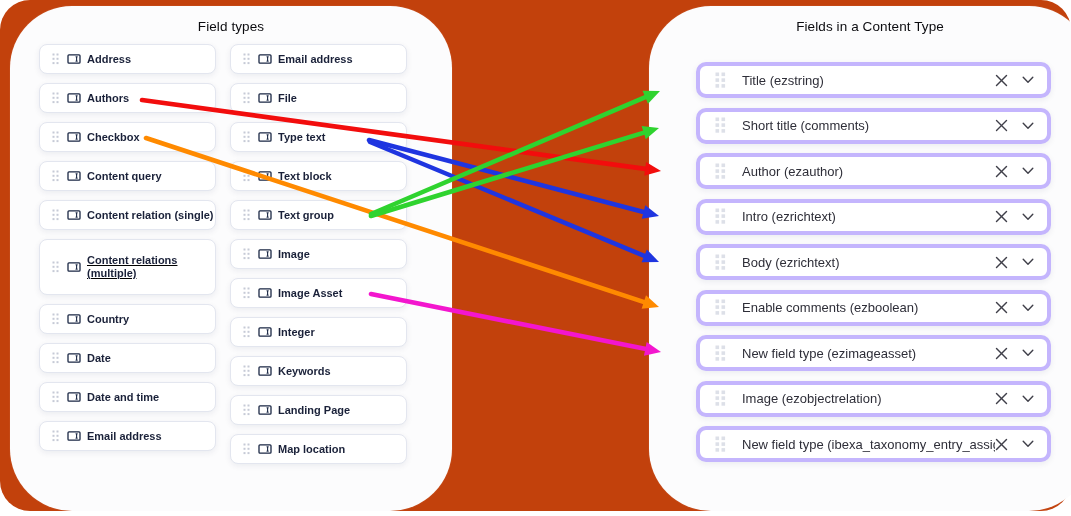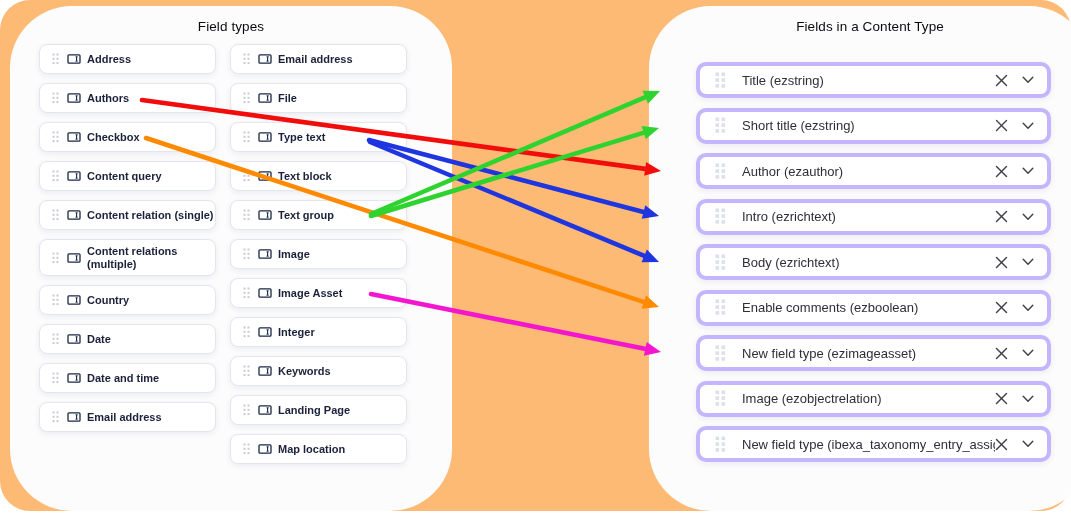--- a/index.html
+++ b/index.html
@@ -1,30 +1,30 @@
 <!DOCTYPE html>
 <html><head>
 <meta charset="utf-8">
 <style>
   * { margin:0; padding:0; box-sizing:border-box; }
   html,body { width:1071px; height:516px; background:#ffffff; font-family:"Liberation Sans", sans-serif; }
-  .canvas { position:absolute; left:0; top:0; width:1071px; height:511px; background:#fdba74; border-radius:30px; }
+  .canvas { position:absolute; left:0; top:0; width:1071px; height:511px; background:#c2410c; border-radius:30px; }
 
   .panel { position:absolute; top:6px; height:505px; background:#fcfcfd; border-radius:62px;
            box-shadow:0 0 0 1px rgba(255,255,255,.04); }
   .panel-left  { left:10px;  width:442px; }
   .panel-right { left:649px; width:442px; }
   .panel h2 { font-size:13.5px; font-weight:400; color:#0b0b0f; text-align:center; padding-top:13px; letter-spacing:.1px; }
 
   
   .cols { position:absolute; left:29px; top:38px; display:flex; gap:14px; }
   .col  { display:flex; flex-direction:column; gap:9px; width:177px; }
   .fitem { display:flex; align-items:center; height:30px; background:#fff; border:1px solid #e3e6ef;
            border-radius:8px; padding-left:12px; box-shadow:0 2px 6px rgba(20,30,70,.07); cursor:grab; }
-  .fitem.wrap { height:37px; }
+  .fitem.wrap { height:56px;text-decoration:underline; }
   .ficon { margin-left:8px; flex:0 0 auto; }
   .flabel { margin-left:6px; font-size:11px; font-weight:600; color:#1a2139; line-height:13px; white-space:nowrap; }
   .fitem.wrap .flabel { white-space:normal; width:116px; }
 
   
   .rows { position:absolute; left:47px; top:56px; display:flex; flex-direction:column; gap:9.5px; width:355px; }
   .citem { display:flex; align-items:center; height:36px; background:#fff; border:4px solid #c4b5fd;
            border-radius:10px; padding:0 13px 0 15px; box-shadow:0 2px 6px rgba(20,30,70,.07); cursor:grab; }
   .clabel { margin-left:15px; font-size:13px; color:#2e2e38; white-space:nowrap; overflow:hidden; flex:1 1 auto; }
   .actions { display:flex; align-items:center; gap:14px; flex:0 0 auto; }
@@ -477,21 +477,21 @@
     <svg class="grip" width="12" height="17" viewBox="0 0 12 17">
       <g fill="#dde0e8">
         <rect x="0.5" y="0.5" width="3.6" height="3.6"></rect>
               <rect x="6.5" y="0.5" width="3.6" height="3.6"></rect>
         <rect x="0.5" y="6.3" width="3.6" height="3.6"></rect>
               <rect x="6.5" y="6.3" width="3.6" height="3.6"></rect>
         <rect x="0.5" y="12.1" width="3.6" height="3.6"></rect>
               <rect x="6.5" y="12.1" width="3.6" height="3.6"></rect>
       </g>
     </svg>
-    <span class="clabel">Short title (ezstring)</span>
+    <span class="clabel">Short title (comments)</span>
     <span class="actions">
       <svg width="13" height="13" viewBox="0 0 13 13">
         <line x1="1.5" y1="1.5" x2="11.5" y2="11.5" stroke="#3f3f49" stroke-width="1.4" stroke-linecap="round"></line>
         <line x1="11.5" y1="1.5" x2="1.5" y2="11.5" stroke="#3f3f49" stroke-width="1.4" stroke-linecap="round"></line>
       </svg>
       <svg width="12" height="8" viewBox="0 0 12 8">
         <path d="M1.2 1.2 L6 6.2 L10.8 1.2" fill="none" stroke="#3f3f49" stroke-width="1.4" stroke-linecap="round" stroke-linejoin="round"></path>
       </svg>
     </span>
   </div>

